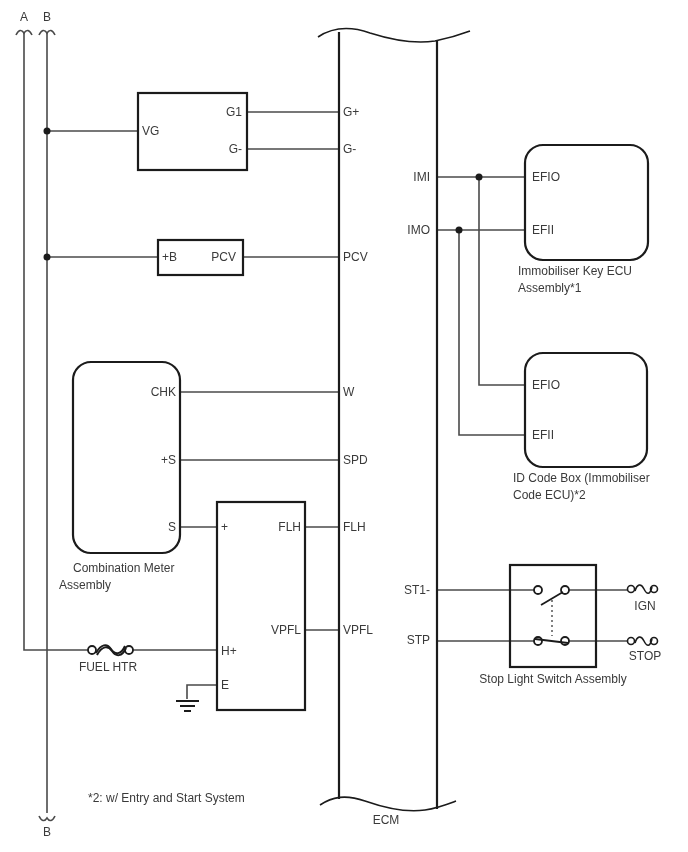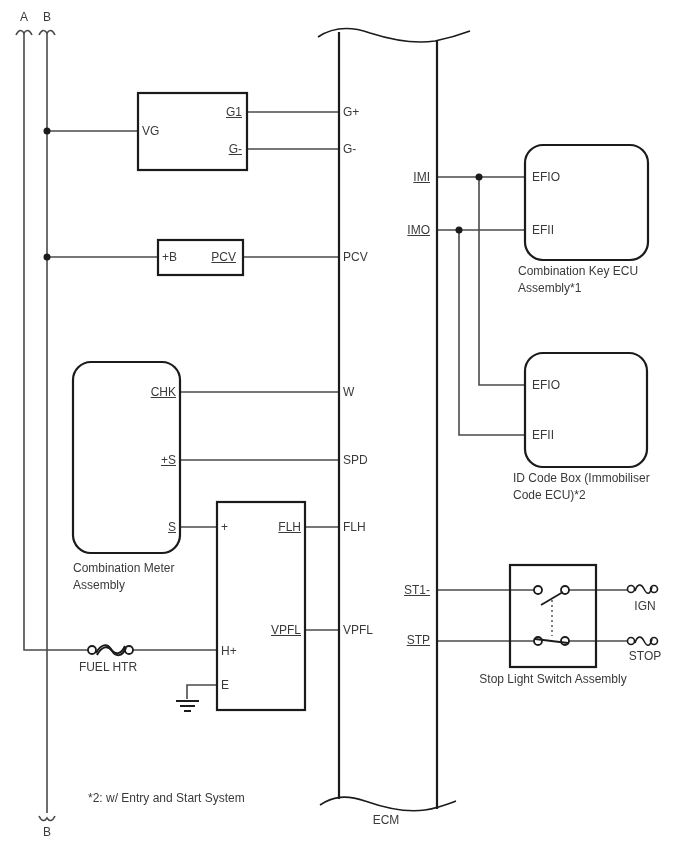--- a/index.html
+++ b/index.html
@@ -6,21 +6,21 @@
   .stage{
     position:relative;width:688px;height:852px;background:#ffffff;
     font-family:"Liberation Sans",sans-serif;color:#3a3a3a;overflow:hidden;
   }
   .stage svg{position:absolute;left:0;top:0;}
   .lbl{
     position:absolute;font-size:12px;line-height:16px;white-space:nowrap;
     color:#3a3a3a;
   }
   .c{text-align:center;}
-  .r{text-align:right;text-decoration:underline;}
+  .r{text-align:right;}
 </style>
 </head>
 <body>
 
 <div class="stage">
 
   <svg width="688" height="852" viewBox="0 0 688 852">
     <g fill="none" stroke="#4a4a4a" stroke-width="1.6">
 
       <path d="M24 33 V650 H88"></path>
@@ -137,33 +137,33 @@
   <span class="lbl r" style="right:446px;top:104px">G1</span>
   <span class="lbl r" style="right:446px;top:141px">G-</span>
 
   <span class="lbl" style="left:162px;top:249px">+B</span>
   <span class="lbl r" style="right:452px;top:249px">PCV</span>
 
   <span class="lbl r" style="right:512px;top:384px">CHK</span>
   <span class="lbl r" style="right:512px;top:452px">+S</span>
   <span class="lbl r" style="right:512px;top:519px">S</span>
   <span class="lbl" style="left:73px;top:560px">Combination Meter</span>
-  <span class="lbl" style="left:73px;top:577px">Assembly</span>
+  <span class="lbl" style="left:59px;top:577px">Assembly</span>
 
   <span class="lbl" style="left:221px;top:519px">+</span>
   <span class="lbl r" style="right:387px;top:519px">FLH</span>
   <span class="lbl r" style="right:387px;top:622px">VPFL</span>
   <span class="lbl" style="left:221px;top:643px">H+</span>
   <span class="lbl" style="left:221px;top:677px">E</span>
 
   <span class="lbl c" style="left:74px;top:659px;width:68px">FUEL HTR</span>
 
   <span class="lbl" style="left:532px;top:169px">EFIO</span>
   <span class="lbl" style="left:532px;top:222px">EFII</span>
-  <span class="lbl" style="left:518px;top:263px">Combination Key ECU</span>
+  <span class="lbl" style="left:518px;top:263px">Immobiliser Key ECU</span>
   <span class="lbl" style="left:518px;top:280px">Assembly*1</span>
 
   <span class="lbl" style="left:532px;top:377px">EFIO</span>
   <span class="lbl" style="left:532px;top:427px">EFII</span>
   <span class="lbl" style="left:513px;top:470px">ID Code Box (Immobiliser</span>
   <span class="lbl" style="left:513px;top:487px">Code ECU)*2</span>
 
   <span class="lbl c" style="left:468px;top:671px;width:170px">Stop Light Switch Assembly</span>
   <span class="lbl c" style="left:629px;top:598px;width:32px">IGN</span>
   <span class="lbl c" style="left:622px;top:648px;width:46px">STOP</span>

